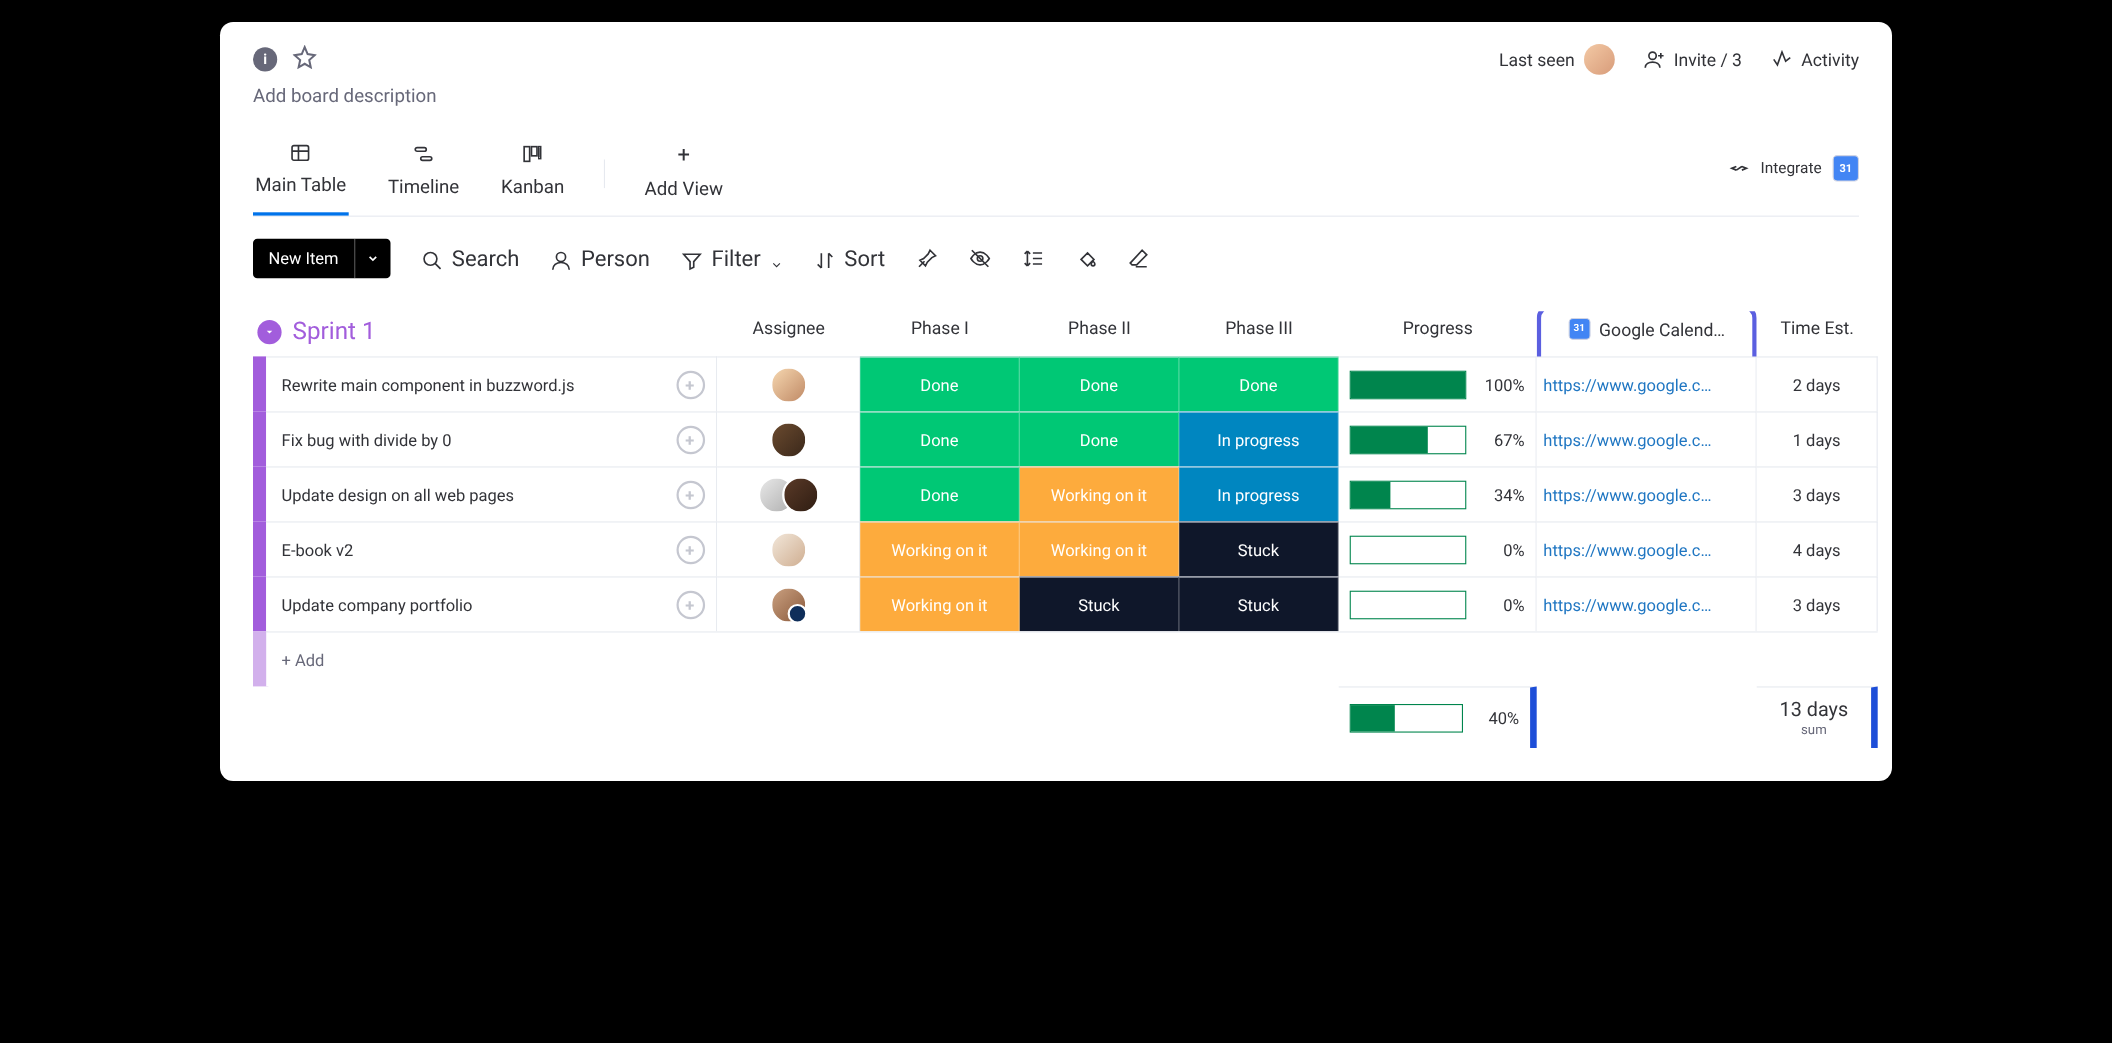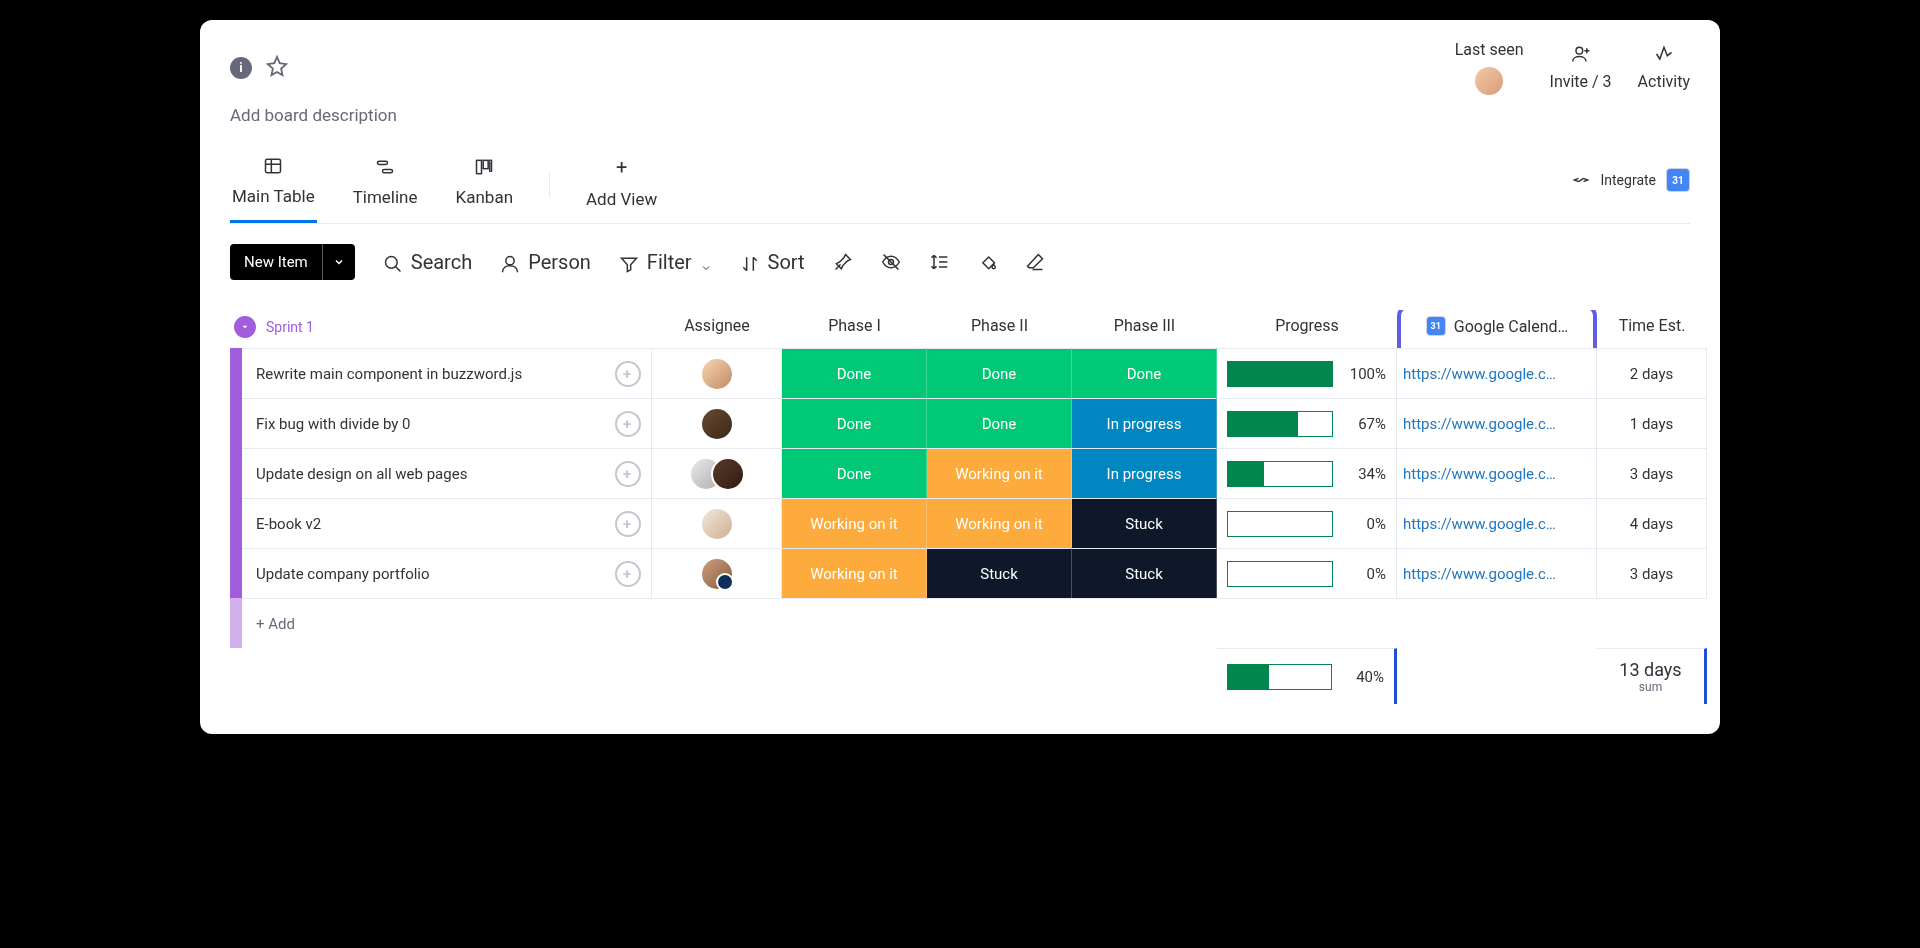--- a/index.html
+++ b/index.html
@@ -28,21 +28,21 @@
   .title-wrap { display: flex; align-items: center; gap: 14px; }
   .board-title { font-size: 30px; font-weight: 600; color: #323338; }
   .info-icon {
     width: 22px; height: 22px; border-radius: 50%;
     background: #676879; color: #fff; font-size: 13px;
     display: inline-flex; align-items: center; justify-content: center;
     font-weight: 700;
   }
   .star-icon svg { width: 22px; height: 22px; stroke: #676879; fill: none; stroke-width: 2; }
   .header-actions { display: flex; align-items: center; gap: 26px; color: #323338; font-size: 16px; }
-  .header-actions .act { display: flex; align-items: center; gap: 8px; cursor: pointer; flex-direction: column; }
+  .header-actions .act { display: flex; align-items: center; gap: 8px; cursor: pointer; }
   .avatar-sm {
     width: 28px; height: 28px; border-radius: 50%;
     display: inline-block; background: linear-gradient(135deg,#f3c9a5,#d89c7a);
   }
   .ic { width: 20px; height: 20px; stroke: #323338; fill: none; stroke-width: 1.8; }
 
   .board-desc { color: #676879; font-size: 17px; margin-top: 10px; cursor: text; }
 
   
   .views-row {
@@ -84,21 +84,21 @@
   .tool { display: flex; align-items: flex-end; gap: 8px; color: #323338; font-size: 20px; cursor: pointer; }
   .tool .sm { width: 20px; height: 20px; }
 
   
   .group-header { display: flex; align-items: center; }
   .group-toggle {
     width: 22px; height: 22px; border-radius: 50%; background: #a25ddc;
     color: #fff; display: inline-flex; align-items: center; justify-content: center;
     font-size: 12px; margin-right: 10px; cursor: pointer;
   }
-  .group-name { color: #a25ddc; font-size: 14px; font-weight: 400; }
+  .group-name { color: #a25ddc; font-size: 22px; font-weight: 400; }
 
   .grid {
     display: grid;
     grid-template-columns: 12px 410px 130px 145px 145px 145px 180px 200px 110px;
   }
   .col-head {
     text-align: center; color: #323338; font-size: 16px; padding: 6px 4px 10px 4px;
     white-space: nowrap; overflow: hidden; text-overflow: ellipsis;
   }
   .col-head.left { text-align: left; }
@@ -164,21 +164,21 @@
   }
   .pbar .fill { height: 100%; background: #00854d; }
   .ppct { width: 44px; text-align: right; color: #323338; }
 
   .link-cell a { color: #1f76c2; text-decoration: none; white-space: nowrap; overflow: hidden; text-overflow: ellipsis; display: block; width: 100%; padding: 0 6px; text-align: left; }
   .time-cell { color: #323338; }
 
   .add-row .cell { color: #676879; justify-content: flex-start; padding-left: 14px; border-right: none; }
 
   .summary-row { display: contents; }
-  .summary-row .cell { border-top: 1px solid #e6e9ef; border-right: 3px solid #1d4ed8; height: 56px; }
+  .summary-row .cell { border-top: 1px solid #e6e9ef; border-right: 6px solid #1d4ed8; height: 56px; }
   .summary-row .progress-cell { }
   .summary-time { flex-direction: column; gap: 0; }
   .summary-time .big { font-size: 18px; color: #323338; }
   .summary-time .sub { font-size: 12px; color: #676879; }
   .blank { border: none !important; background: transparent; }
 </style>
 </head>
 <body>
 
 <div class="board">

